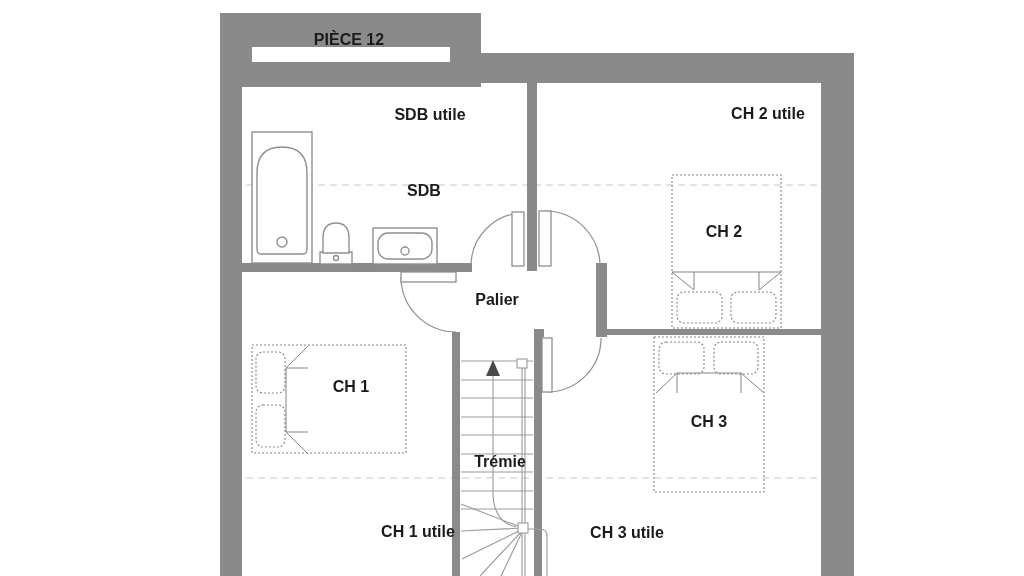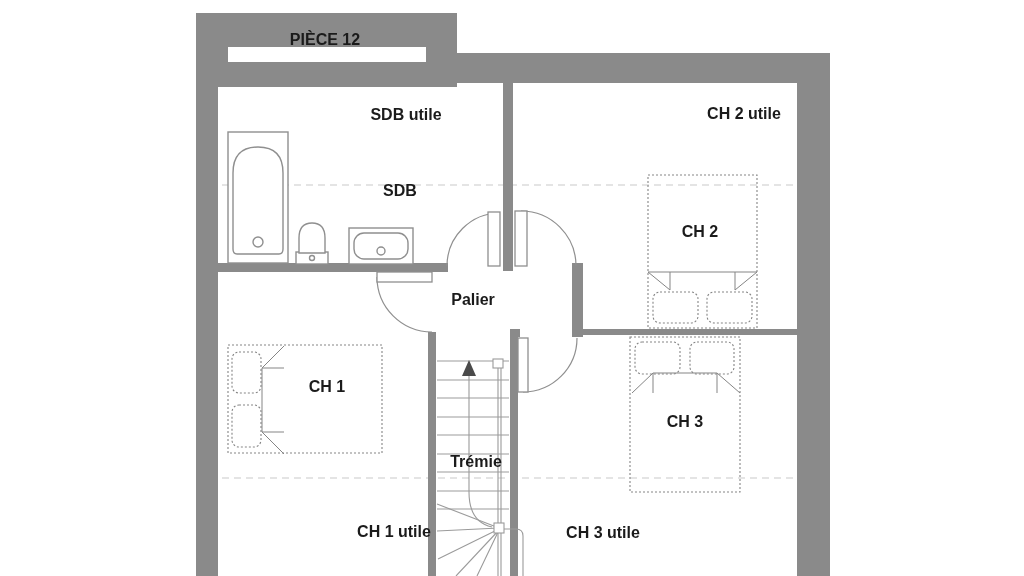--- a/index.html
+++ b/index.html
@@ -1,17 +1,17 @@
 <!DOCTYPE html>
 <html style="--background: #ffffff; --wall: #8a8a8a; --fixture-line: #8f8f8f; --bed-line: #858585; --stair-line: #9b9b9b; --dashed-line: #c9c9c9; --arrow: #4a4a4a; --text: #1b1b1b;"><head>
 <meta charset="utf-8">
 <style>
   html,body{margin:0;padding:0;background:#fff;}
   .stage{position:relative;width:932px;height:576px;background:var(--background,#fff);overflow:hidden;
-         font-family:"Liberation Sans",sans-serif;}
+         font-family:"Liberation Sans",sans-serif;margin-left:24px;}
   svg{position:absolute;left:0;top:0;}
   .wall{fill:var(--wall,#8a8a8a);stroke:none;}
   .fx{fill:#ffffff;stroke:var(--fixture-line,#8f8f8f);stroke-width:1.4;}
   .fxline{fill:none;stroke:var(--fixture-line,#8f8f8f);stroke-width:1.4;}
   .door{fill:#ffffff;stroke:var(--fixture-line,#8f8f8f);stroke-width:1.3;}
   .arc{fill:none;stroke:var(--fixture-line,#8f8f8f);stroke-width:1.2;}
   .bed{fill:none;stroke:var(--bed-line,#858585);stroke-width:1.1;stroke-dasharray:2 2;}
   .fold{fill:none;stroke:var(--bed-line,#858585);stroke-width:1;}
   .stair{fill:none;stroke:var(--stair-line,#9b9b9b);stroke-width:1.1;}
   .stairbox{fill:#ffffff;stroke:var(--stair-line,#9b9b9b);stroke-width:1.1;}

